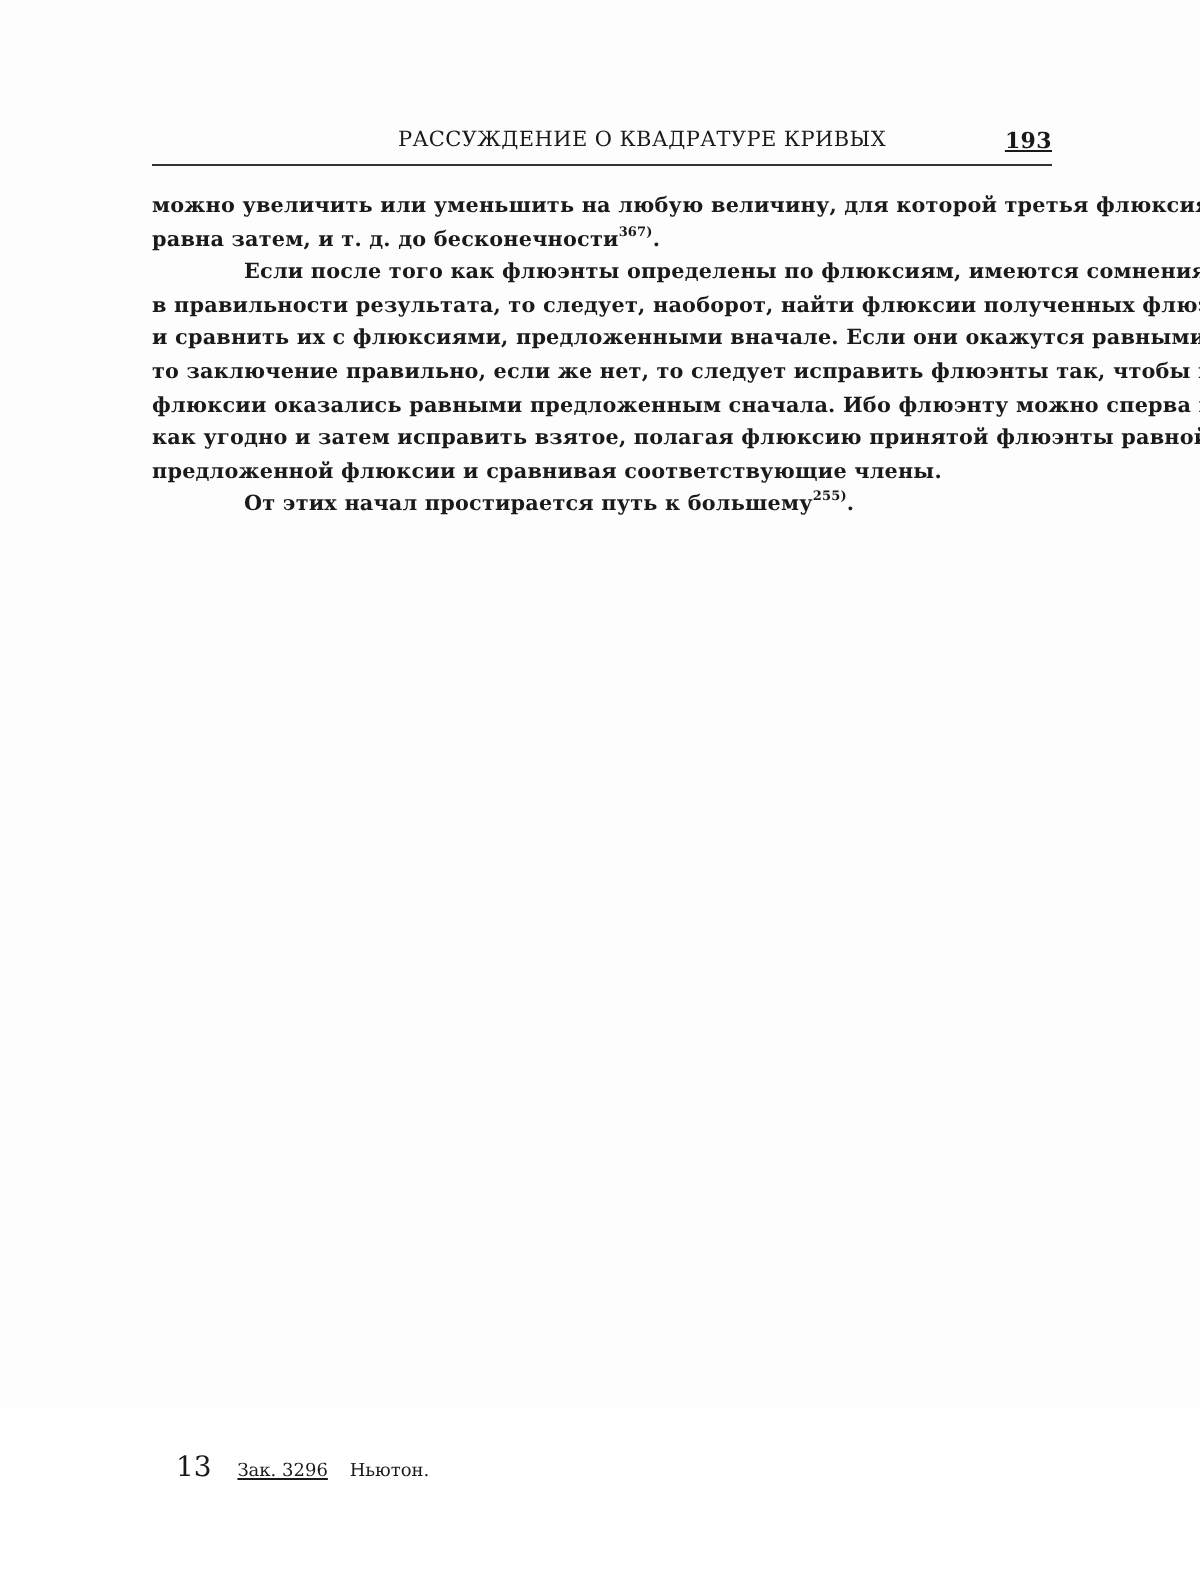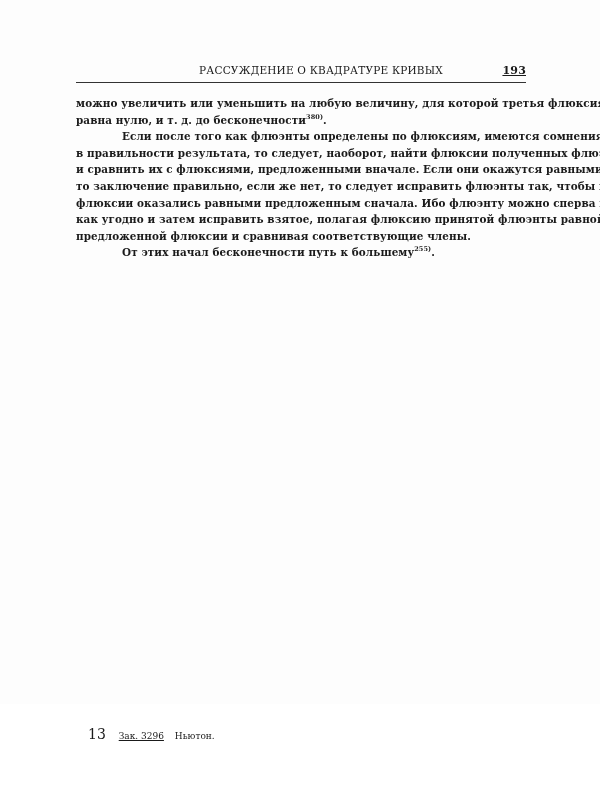--- a/index.html
+++ b/index.html
@@ -48,33 +48,33 @@
 
   <div class="running-head">
     <span class="running-title">РАССУЖДЕНИЕ О КВАДРАТУРЕ КРИВЫХ</span>
     <span class="page-number">193</span>
   </div>
   <div class="head-rule"></div>
 
   <div class="body-text">
     <p class="para">
       <span class="line">можно увеличить или уменьшить на любую величину, для которой третья флюксия</span>
-      <span class="line last"><span>равна нулю, и т. д. до бесконечности</span><sup>380)</sup><span>.</span></span>
+      <span class="line last"><span>равна затем, и т. д. до бесконечности</span><sup>367)</sup><span>.</span></span>
     </p>
     <p class="para">
       <span class="line" style="text-indent:46px">Если после того как флюэнты определены по флюксиям, имеются сомнения</span>
       <span class="line">в правильности результата, то следует, наоборот, найти флюксии полученных флюэнт</span>
       <span class="line">и сравнить их с флюксиями, предложенными вначале. Если они окажутся равными,</span>
       <span class="line">то заключение правильно, если же нет, то следует исправить флюэнты так, чтобы их</span>
       <span class="line">флюксии оказались равными предложенным сначала. Ибо флюэнту можно сперва взять</span>
       <span class="line">как угодно и затем исправить взятое, полагая флюксию принятой флюэнты равной</span>
       <span class="line last">предложенной флюксии и сравнивая соответствующие члены.</span>
     </p>
     <p class="para">
-      <span class="line last" style="text-indent:46px"><span>От этих начал бесконечности путь к большему</span><sup>255)</sup><span>.</span></span>
+      <span class="line last" style="text-indent:46px"><span>От этих начал простирается путь к большему</span><sup>255)</sup><span>.</span></span>
     </p>
   </div>
 
   <div class="footer">
     <span class="sig-num">13</span>
     <span class="sig-order">Зак. 3296</span>
     <span>Ньютон.</span>
   </div>
 
 </div>

